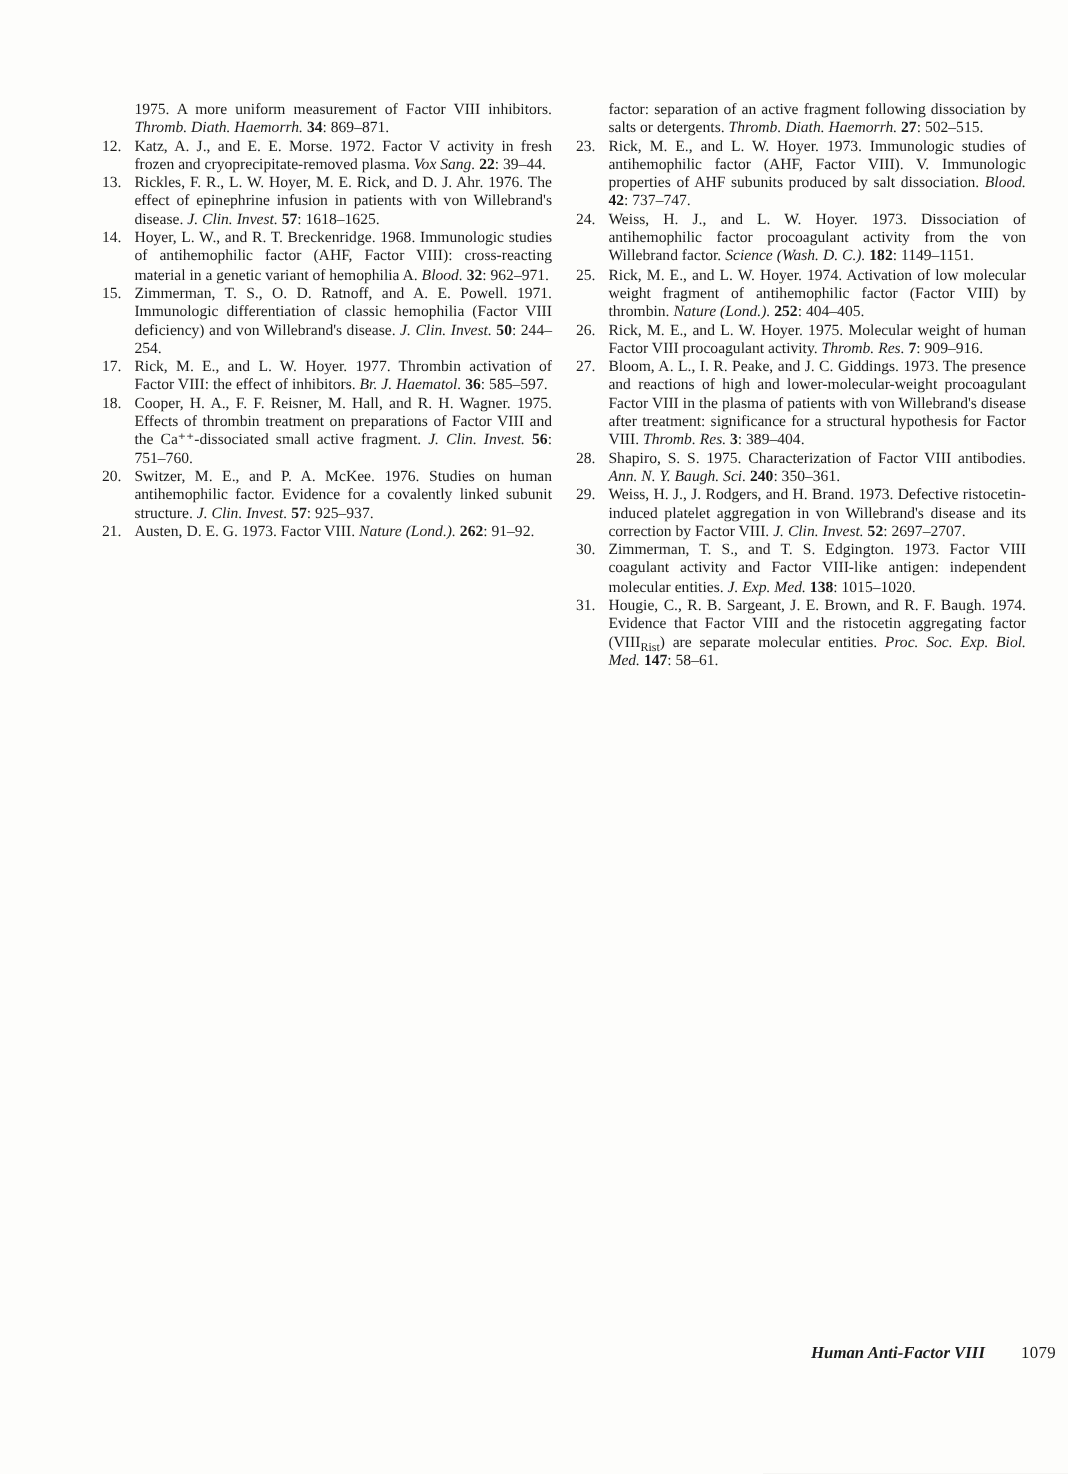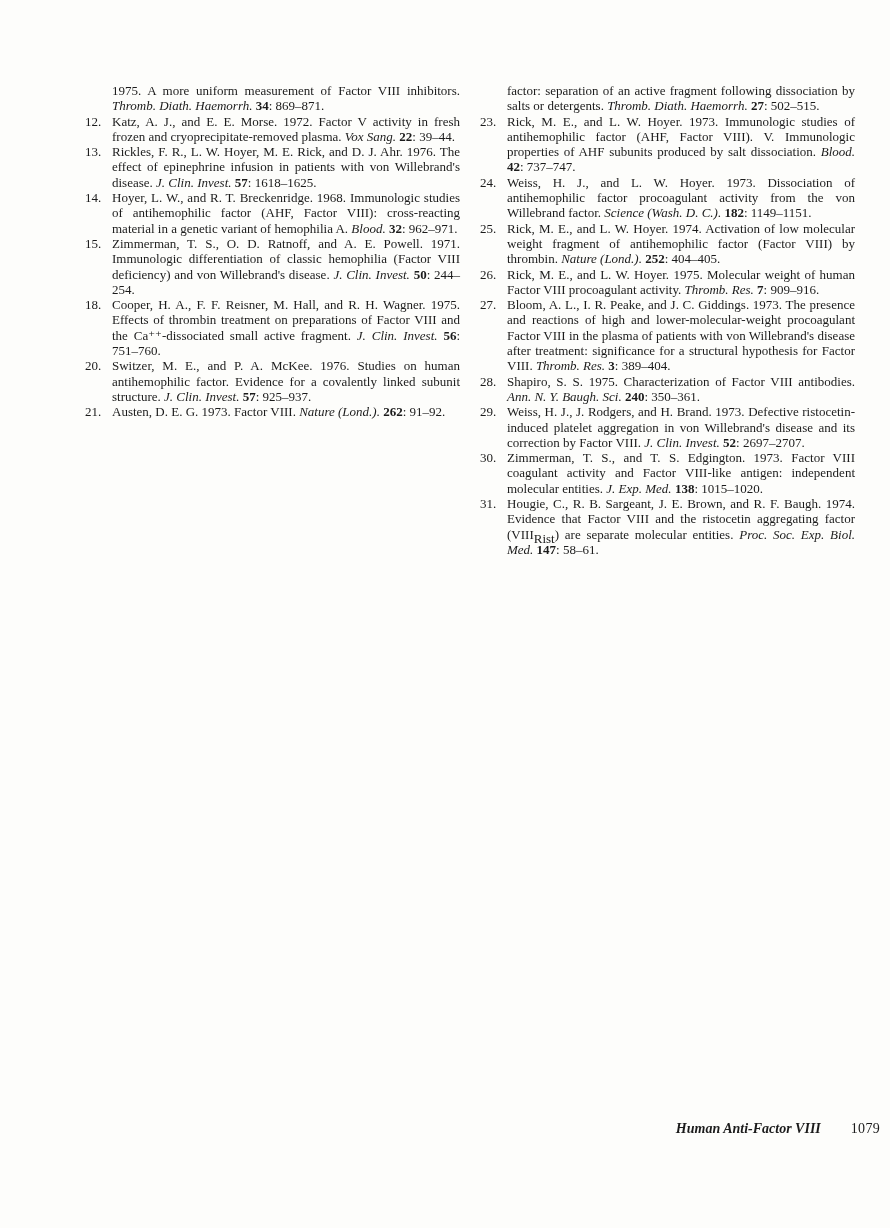--- a/index.html
+++ b/index.html
@@ -34,21 +34,21 @@
     padding-left: 27px;
   }
   .reference .ref-number {
     position: absolute;
     left: 0;
     top: 0;
   }
   .seg-plain { font-style: normal; font-weight: 400; }
   .seg-italic { font-style: italic; }
   .seg-bold { font-weight: 700; }
-  .seg-sub { vertical-align: sub; font-size: 13px; line-height: 0; }
+  .seg-sub { vertical-align: sub; font-size: 10px; line-height: 0; }
   .footer {
     position: absolute;
     top: 1121px;
     right: 56px;
     font-size: 14px;
     white-space: nowrap;
   }
   .running-title {
     font-style: italic;
     font-weight: 600;
@@ -63,20 +63,21 @@
 <body>
 
 <div class="page">
   <div class="columns">
     <div class="column" id="col-left">
         <div class="reference"><span class="ref-text"><span class="seg-plain">1975. A more uniform measurement of Factor VIII inhibitors. </span><span class="seg-italic">Thromb. Diath. Haemorrh. </span><span class="seg-bold">34</span><span class="seg-plain">: 869–871.</span></span></div>
         <div class="reference"><span class="ref-number">12.</span><span class="ref-text"><span class="seg-plain">Katz, A. J., and E. E. Morse. 1972. Factor V activity in fresh frozen and cryoprecipitate-removed plasma. </span><span class="seg-italic">Vox Sang. </span><span class="seg-bold">22</span><span class="seg-plain">: 39–44.</span></span></div>
         <div class="reference"><span class="ref-number">13.</span><span class="ref-text"><span class="seg-plain">Rickles, F. R., L. W. Hoyer, M. E. Rick, and D. J. Ahr. 1976. The effect of epinephrine infusion in patients with von Willebrand's disease. </span><span class="seg-italic">J. Clin. Invest. </span><span class="seg-bold">57</span><span class="seg-plain">: 1618–1625.</span></span></div>
         <div class="reference"><span class="ref-number">14.</span><span class="ref-text"><span class="seg-plain">Hoyer, L. W., and R. T. Breckenridge. 1968. Immunologic studies of antihemophilic factor (AHF, Factor VIII): cross-reacting material in a genetic variant of hemophilia A. </span><span class="seg-italic">Blood. </span><span class="seg-bold">32</span><span class="seg-plain">: 962–971.</span></span></div>
         <div class="reference"><span class="ref-number">15.</span><span class="ref-text"><span class="seg-plain">Zimmerman, T. S., O. D. Ratnoff, and A. E. Powell. 1971. Immunologic differentiation of classic hemophilia (Factor VIII deficiency) and von Willebrand's disease. </span><span class="seg-italic">J. Clin. Invest. </span><span class="seg-bold">50</span><span class="seg-plain">: 244–254.</span></span></div>
+        <div class="reference"><span class="ref-number">17.</span><span class="ref-text"><span class="seg-plain">Rick, M. E., and L. W. Hoyer. 1977. Thrombin activation of Factor VIII: the effect of inhibitors. </span><span class="seg-italic">Br. J. Haematol. </span><span class="seg-bold">36</span><span class="seg-plain">: 585–597.</span></span></div>
         <div class="reference"><span class="ref-number">18.</span><span class="ref-text"><span class="seg-plain">Cooper, H. A., F. F. Reisner, M. Hall, and R. H. Wagner. 1975. Effects of thrombin treatment on preparations of Factor VIII and the Ca⁺⁺-dissociated small active fragment. </span><span class="seg-italic">J. Clin. Invest. </span><span class="seg-bold">56</span><span class="seg-plain">: 751–760.</span></span></div>
         <div class="reference"><span class="ref-number">20.</span><span class="ref-text"><span class="seg-plain">Switzer, M. E., and P. A. McKee. 1976. Studies on human antihemophilic factor. Evidence for a covalently linked subunit structure. </span><span class="seg-italic">J. Clin. Invest. </span><span class="seg-bold">57</span><span class="seg-plain">: 925–937.</span></span></div>
         <div class="reference"><span class="ref-number">21.</span><span class="ref-text"><span class="seg-plain">Austen, D. E. G. 1973. Factor VIII. </span><span class="seg-italic">Nature (Lond.). </span><span class="seg-bold">262</span><span class="seg-plain">: 91–92.</span></span></div>
       </div>
     <div class="column" id="col-right">
         <div class="reference"><span class="ref-text"><span class="seg-plain">factor: separation of an active fragment following dissociation by salts or detergents. </span><span class="seg-italic">Thromb. Diath. Haemorrh. </span><span class="seg-bold">27</span><span class="seg-plain">: 502–515.</span></span></div>
         <div class="reference"><span class="ref-number">23.</span><span class="ref-text"><span class="seg-plain">Rick, M. E., and L. W. Hoyer. 1973. Immunologic studies of antihemophilic factor (AHF, Factor VIII). V. Immunologic properties of AHF subunits produced by salt dissociation. </span><span class="seg-italic">Blood. </span><span class="seg-bold">42</span><span class="seg-plain">: 737–747.</span></span></div>
         <div class="reference"><span class="ref-number">24.</span><span class="ref-text"><span class="seg-plain">Weiss, H. J., and L. W. Hoyer. 1973. Dissociation of antihemophilic factor procoagulant activity from the von Willebrand factor. </span><span class="seg-italic">Science (Wash. D. C.). </span><span class="seg-bold">182</span><span class="seg-plain">: 1149–1151.</span></span></div>
         <div class="reference"><span class="ref-number">25.</span><span class="ref-text"><span class="seg-plain">Rick, M. E., and L. W. Hoyer. 1974. Activation of low molecular weight fragment of antihemophilic factor (Factor VIII) by thrombin. </span><span class="seg-italic">Nature (Lond.). </span><span class="seg-bold">252</span><span class="seg-plain">: 404–405.</span></span></div>
         <div class="reference"><span class="ref-number">26.</span><span class="ref-text"><span class="seg-plain">Rick, M. E., and L. W. Hoyer. 1975. Molecular weight of human Factor VIII procoagulant activity. </span><span class="seg-italic">Thromb. Res. </span><span class="seg-bold">7</span><span class="seg-plain">: 909–916.</span></span></div>

